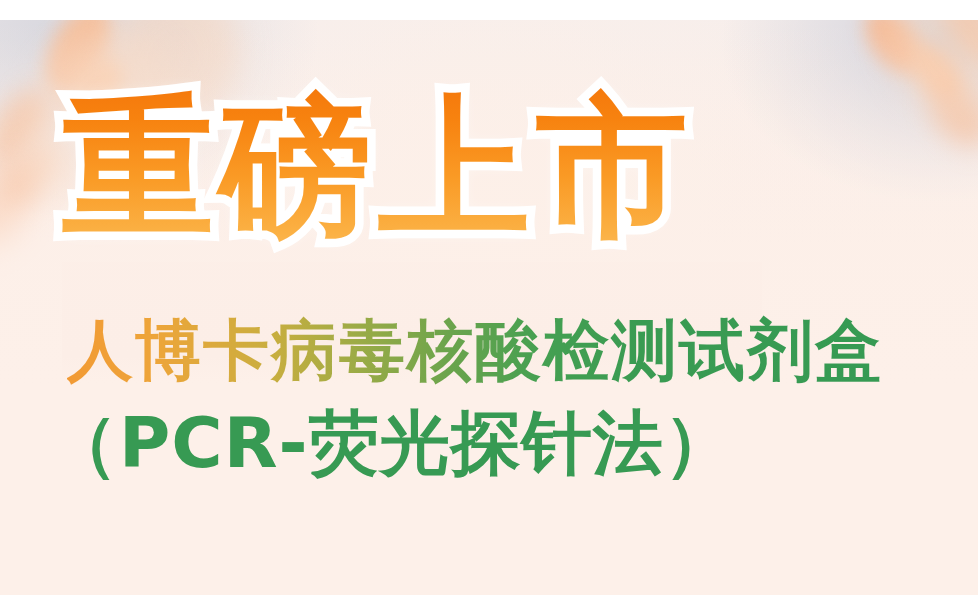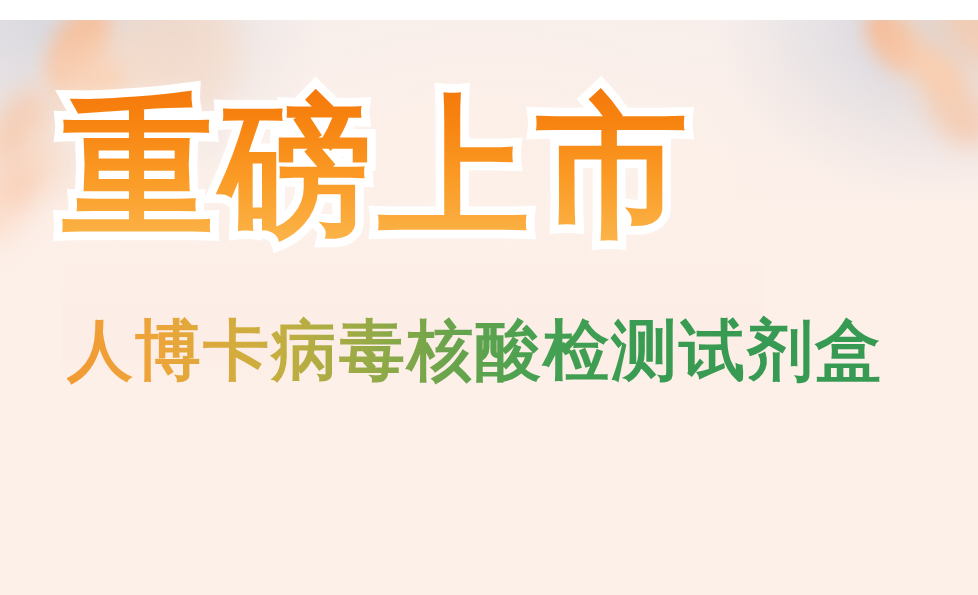--- a/index.html
+++ b/index.html
@@ -120,14 +120,15 @@
 
   <div class="headline-wrap">
     <div class="headline">
       <span class="stroke">重磅上市</span>
       <span class="fill">重磅上市</span>
     </div>
   </div>
 
   <div class="sub1">人博卡病毒核酸检测试剂盒</div>
 
+  <div class="sub2">（PCR-荧光探针法）</div>
 
 </div>
 
 </body></html>

